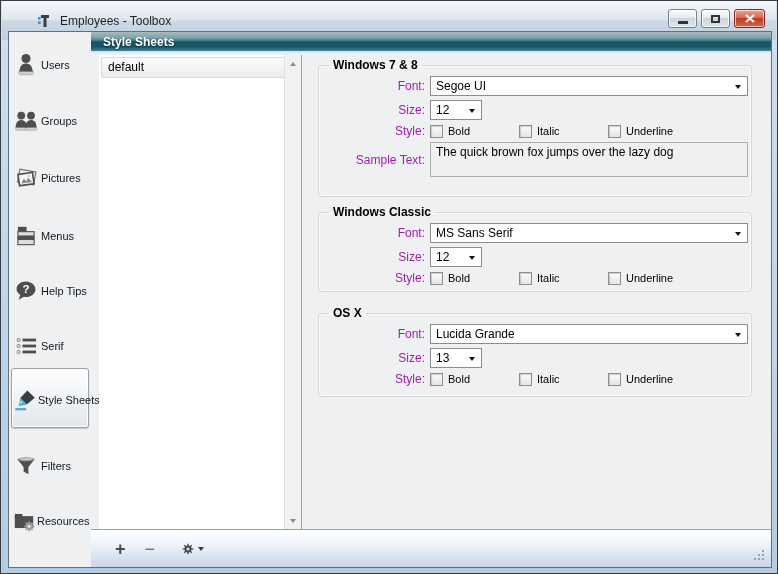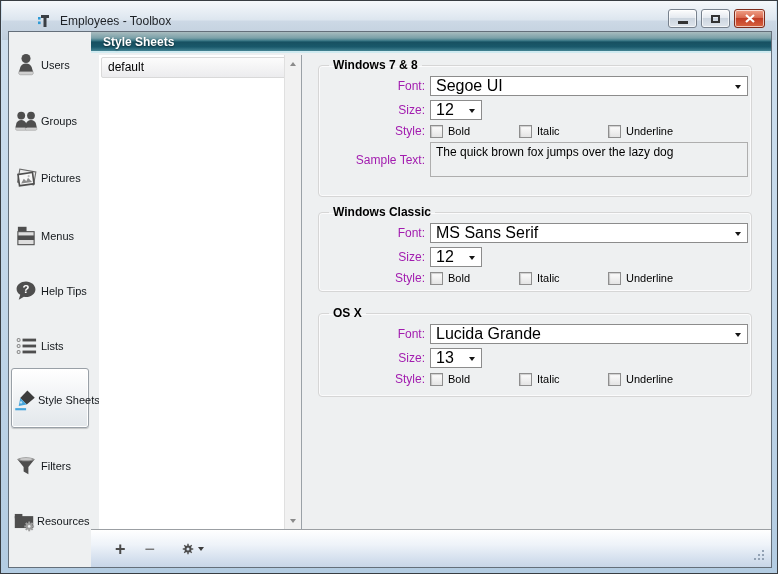--- a/index.html
+++ b/index.html
@@ -79,21 +79,21 @@
       box-shadow:inset 0 0 0 1px rgba(255,255,255,.75);
       padding:1px 3px 5px 6px;background:transparent;}
   fieldset.group legend{font-weight:bold;font-size:12px;color:#000;padding:0 4px;margin-left:4px;}
   .g1{top:3px;height:139px;}
   .g2{top:150px;height:87px;}
   .g3{top:251px;height:91px;}
 
   .row{display:flex;align-items:center;margin:3px 0 4px 0;}
   .row .lab{width:100px;text-align:right;margin-right:5px;font-size:12px;color:#a21caf;flex:none;}
   .combo{height:20px;background:#fff;border:1px solid #8c8c8c;display:flex;align-items:center;
-         padding:0 18px 0 5px;font-size:16px;position:relative;cursor:pointer;}
+         padding:0 18px 0 5px;font-size:12px;position:relative;cursor:pointer;}
   .combo.full{flex:1;}
   .combo.small{width:52px;}
   .dd-arrow{position:absolute;right:6px;top:8px;width:0;height:0;
             border-left:3.5px solid transparent;border-right:3.5px solid transparent;
             border-top:4px solid #151515;}
   .cbwrap{display:flex;align-items:center;width:89px;font-size:11px;cursor:pointer;}
   .cbwrap.last{width:auto;}
   .cb{width:13px;height:13px;border:1px solid #8e8e8e;flex:none;margin-right:5px;
       background:linear-gradient(180deg,#fdfdfd,#e4e4e4);
       box-shadow:inset 1px 1px 1px rgba(0,0,0,.18);}
@@ -214,21 +214,21 @@
         <span class="sicon">
           <svg width="26" height="26" viewBox="0 0 24 24">
             <circle cx="5.2" cy="6.5" r="1.4" fill="none" stroke="#8a8a8a" stroke-width="1"></circle>
             <circle cx="5.2" cy="12" r="1.4" fill="none" stroke="#8a8a8a" stroke-width="1"></circle>
             <circle cx="5.2" cy="17.5" r="1.4" fill="none" stroke="#8a8a8a" stroke-width="1"></circle>
             <rect x="8.8" y="5.2" width="12.5" height="2.6" fill="#4e4e4e"></rect>
             <rect x="8.8" y="10.7" width="12.5" height="2.6" fill="#4e4e4e"></rect>
             <rect x="8.8" y="16.2" width="12.5" height="2.6" fill="#4e4e4e"></rect>
           </svg>
         </span>
-        <span class="slbl">Lists</span>
+        <span class="slbl">Serif</span>
       </div>
 
       <div class="side-item selected">
         <span class="sicon">
           <svg width="26" height="26" viewBox="0 0 24 24">
             <path d="M14.2 3.2 L21 10 L13.6 16.2 L7.6 10.2 Z" fill="#3d3d3d"></path>
             <path d="M7.6 10.2 L13.6 16.2 L6.2 17.6 Z" fill="#45a5dc"></path>
             <circle cx="8.4" cy="14.2" r="1.1" fill="#bfe2f4"></circle>
             <rect x="3" y="19.5" width="10" height="2" fill="#45a5dc"></rect>
           </svg>

